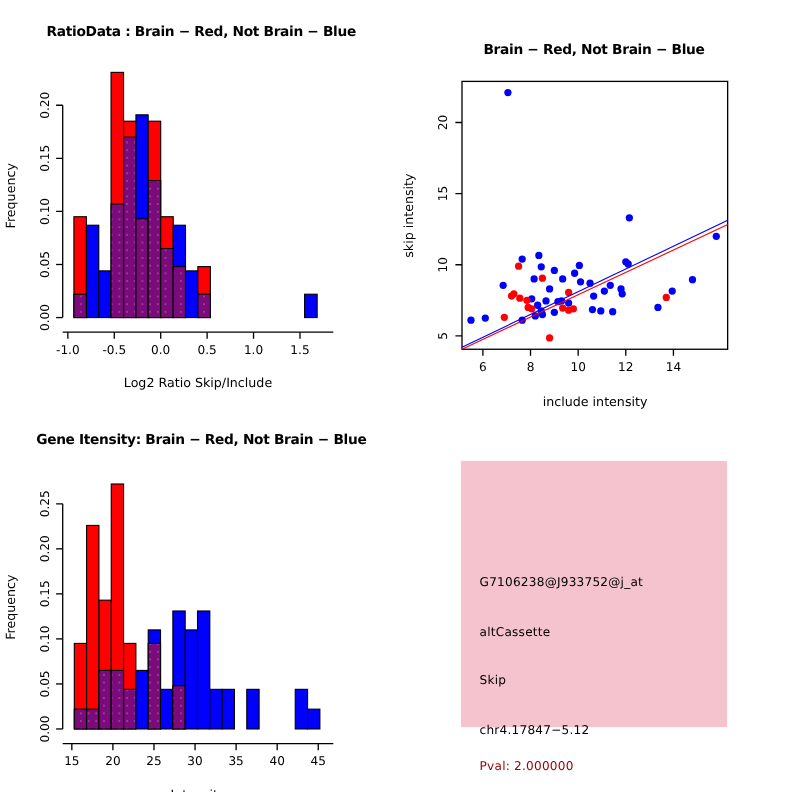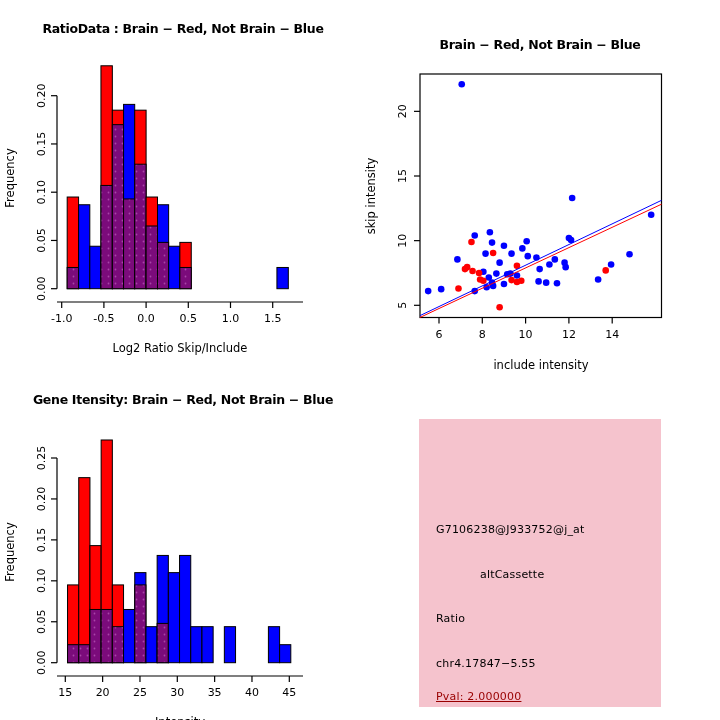--- a/index.html
+++ b/index.html
@@ -1,31 +1,31 @@
 <!DOCTYPE html>
 <html style="--pink: #F5C3CD; --pval: #990000;"><head>
 <meta charset="utf-8">
 <style>
   html,body{margin:0;padding:0;background:#fff;}
   #figure{position:relative;width:720px;height:720px;background:#fff;overflow:hidden;
-          font-family:"DejaVu Sans", sans-serif;}
+          font-family:"DejaVu Sans", sans-serif;border-radius:19px;}
   .panel{position:absolute;width:360px;height:360px;}
   #panel-tl{left:0;top:0;}
   #panel-tr{left:360px;top:16px;}
   #panel-bl{left:0;top:372px;}
   #panel-br{left:360px;top:360px;}
   svg{display:block;width:360px;height:360px;}
   svg text{font-family:"DejaVu Sans", sans-serif;fill:#000;}
-  .pinkbox{position:absolute;left:59px;top:59px;width:242px;height:288px;background:var(--pink,#F5C3CD);}
+  .pinkbox{position:absolute;left:59px;top:59px;width:242px;height:242px;background:var(--pink,#F5C3CD);}
   .info-line{position:absolute;left:17px;font-size:11px;color:#000;white-space:nowrap;letter-spacing:0.2px;}
   #info-line-1{top:104px;}
-  #info-line-2{top:149px;margin-left:44px;}
+  #info-line-2{top:149px;}
   #info-line-3{top:193px;}
   #info-line-4{top:238px;}
-  #info-line-5{top:271px;color:var(--pval,#990000);text-decoration:underline;}
+  #info-line-5{top:271px;color:var(--pval,#990000);}
 </style>
 </head>
 <body>
 
 <div id="figure">
   <section class="panel" id="panel-tl">
     <svg id="svg-ratio" viewBox="0 0 360 360">
         <defs>
           <pattern id="svg-ratio-dots" width="7" height="7" patternUnits="userSpaceOnUse">
             <rect width="7" height="7" fill="#7B0B7B"></rect>
@@ -226,18 +226,18 @@
         <rect x="268.4024" y="254.6728" width="11.200500000000034" height="36.02719999999999" fill="#0000FF" stroke="#000000" stroke-width="1"></rect>
         <rect x="279.60290000000003" y="272.6864" width="11.200499999999977" height="18.013599999999997" fill="#0000FF" stroke="#000000" stroke-width="1"></rect>
         <text x="180" y="354" text-anchor="middle" font-size="11.5">Intensity</text>
         <text x="14" y="180" text-anchor="middle" font-size="11.5" transform="rotate(-90 14 180)">Frequency</text>
       </svg>
   </section>
   <section class="panel" id="panel-br">
     <div class="pinkbox">
       <div class="info-line" id="info-line-1">G7106238@J933752@j_at</div>
       <div class="info-line" id="info-line-2">altCassette</div>
-      <div class="info-line" id="info-line-3">Ratio</div>
-      <div class="info-line" id="info-line-4">chr4.17847−5.55</div>
+      <div class="info-line" id="info-line-3">Skip</div>
+      <div class="info-line" id="info-line-4">chr4.17847−5.12</div>
       <div class="info-line" id="info-line-5">Pval: 2.000000</div>
     </div>
   </section>
 </div>
 
 </body></html>

